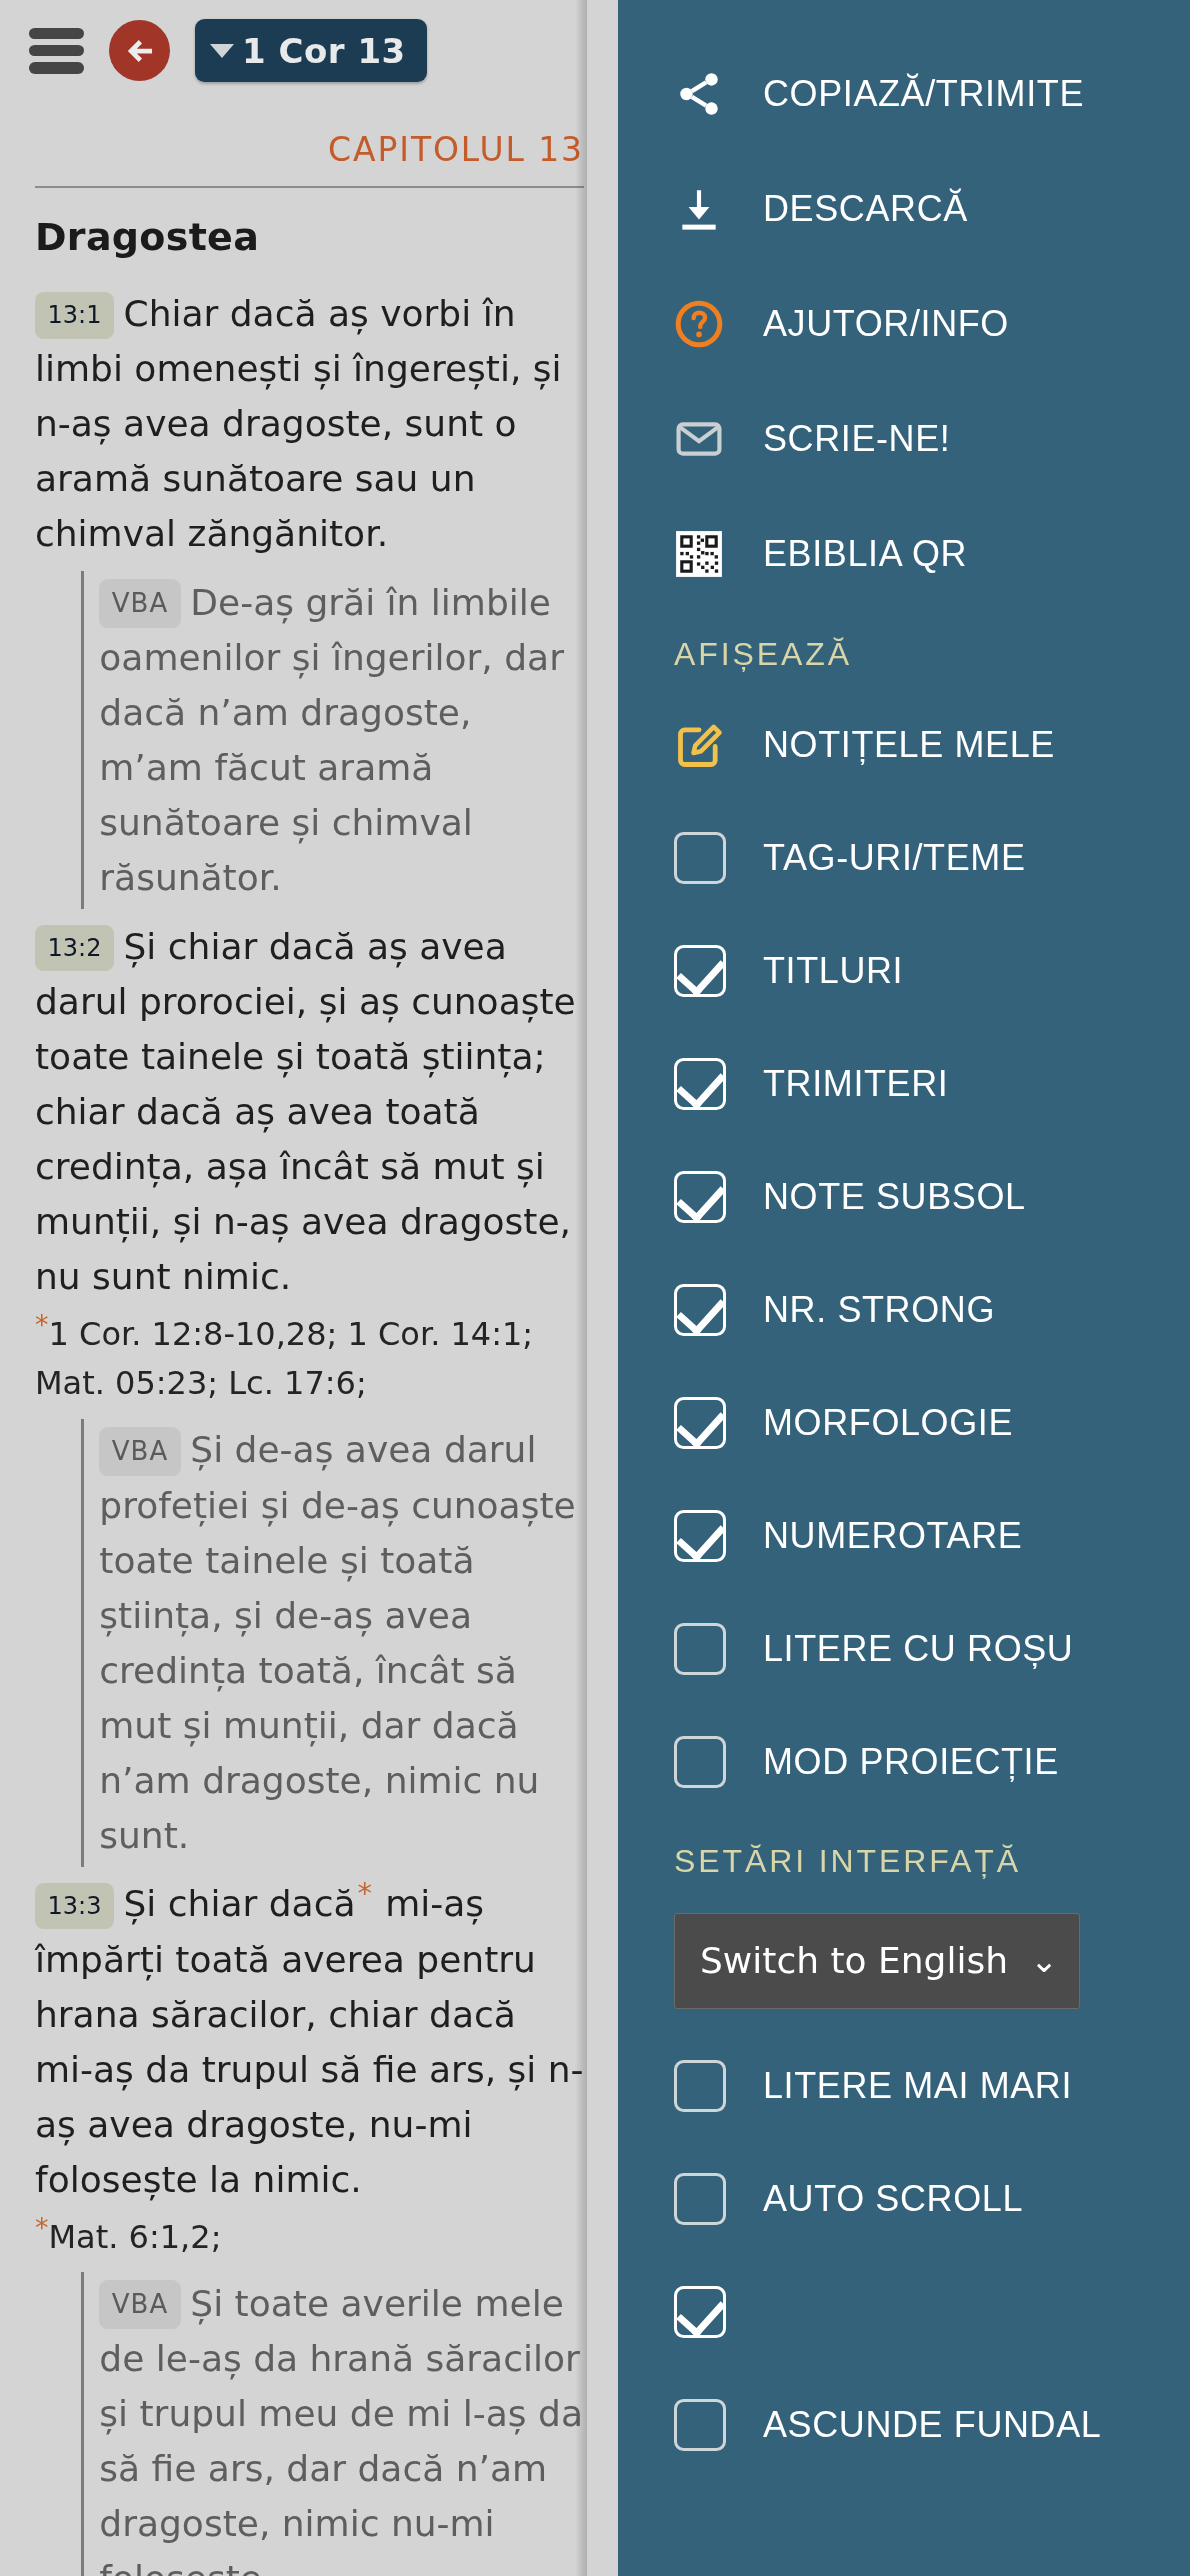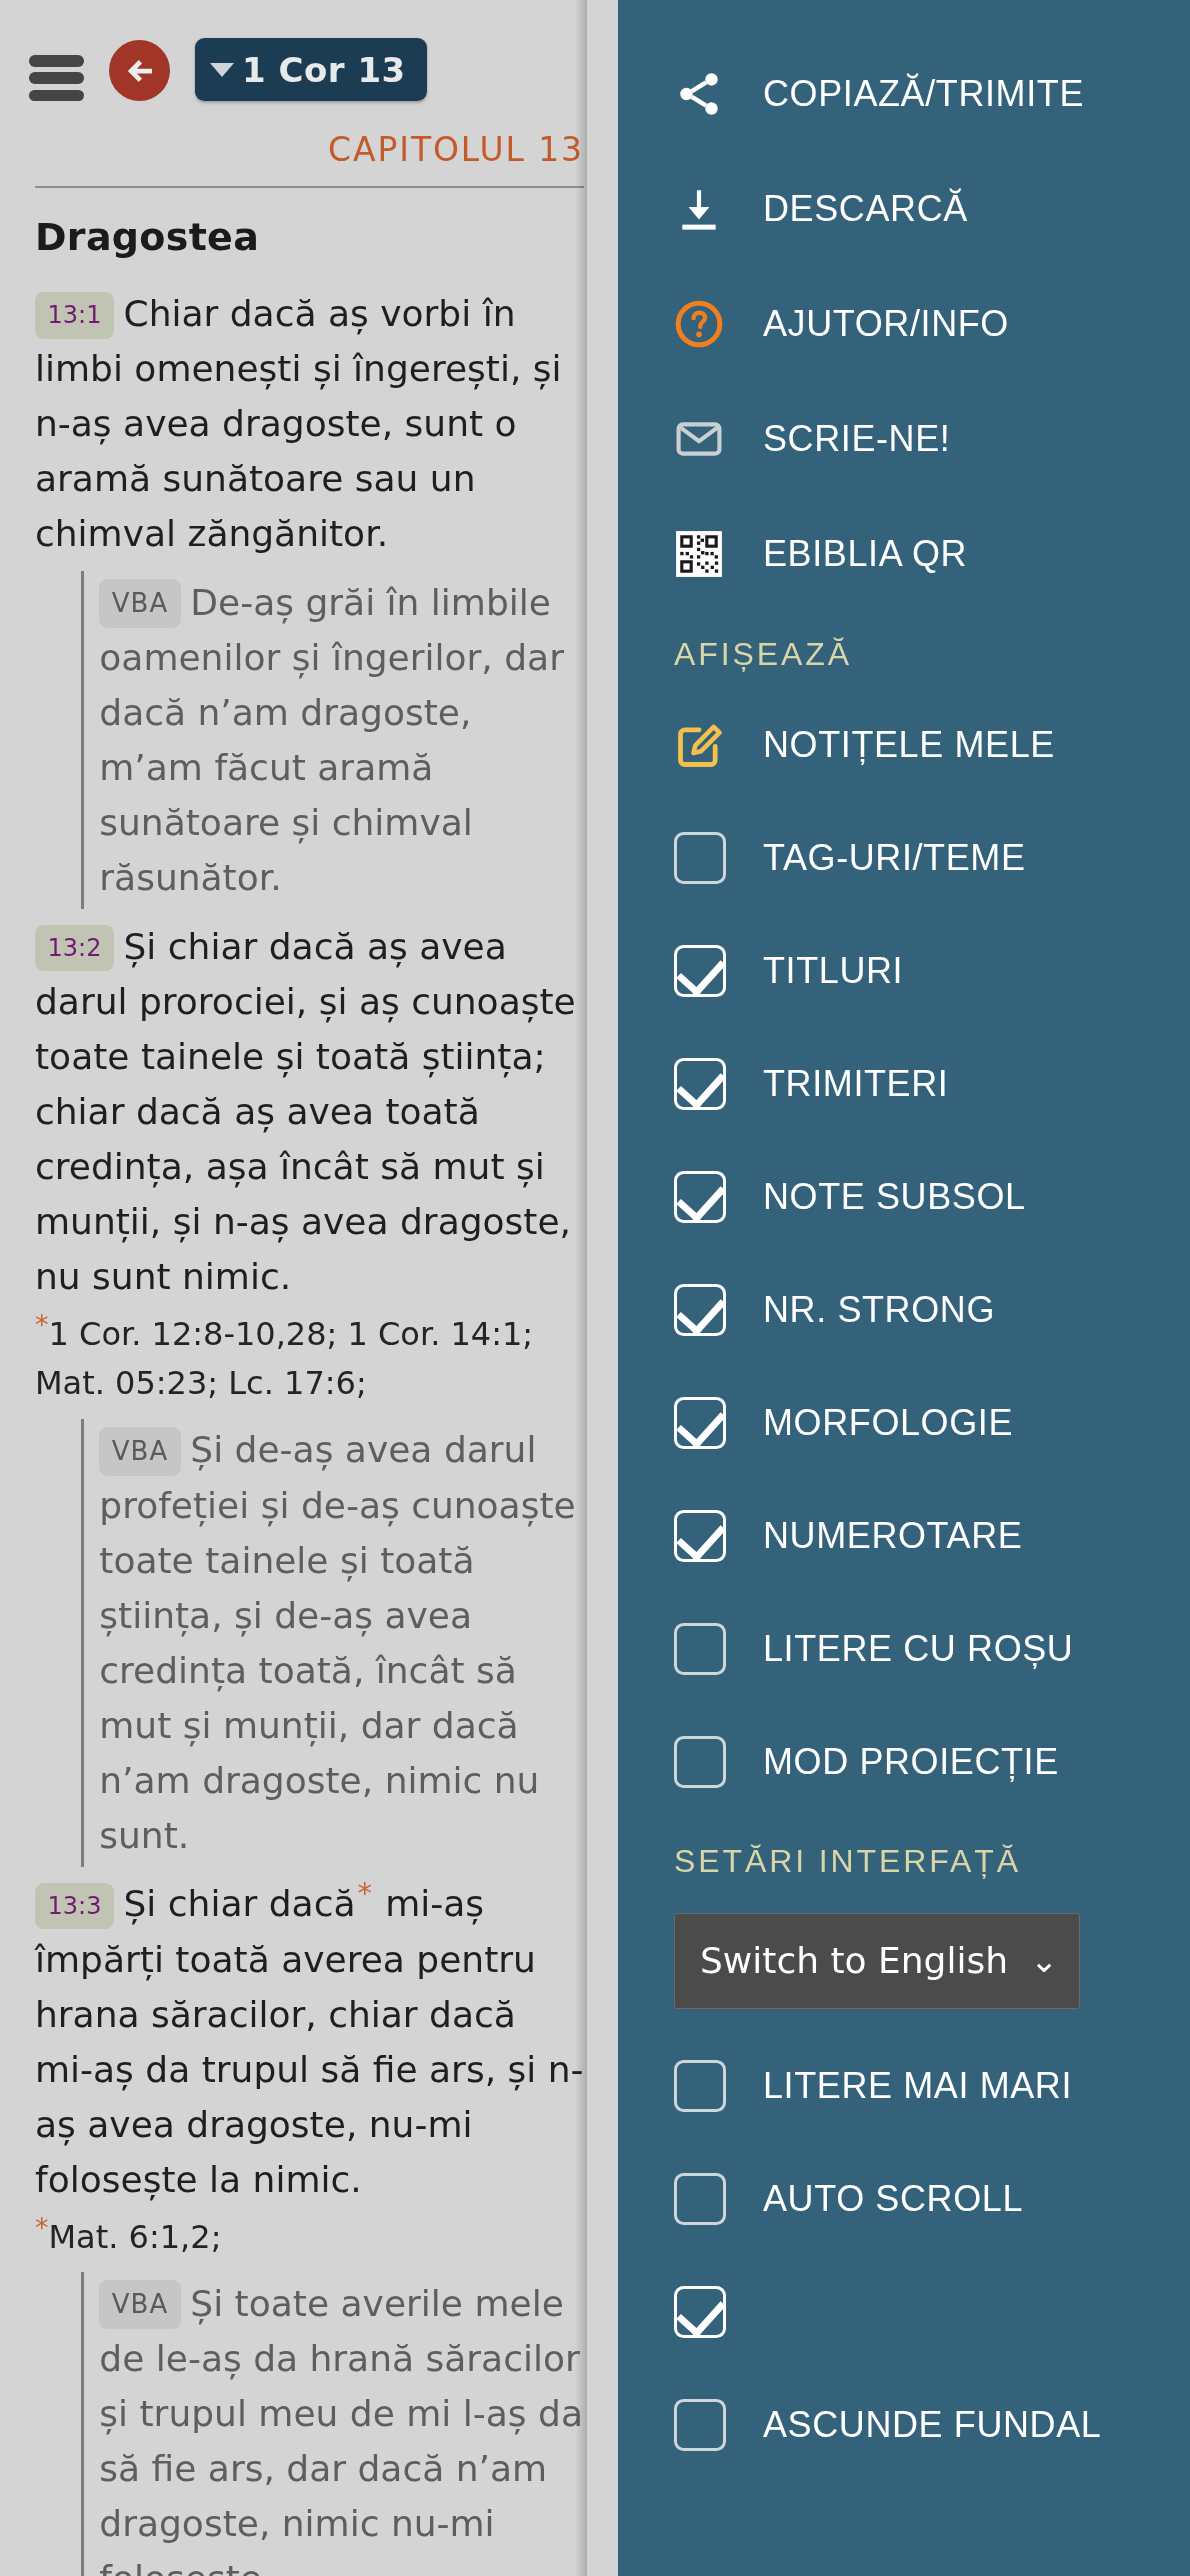--- a/index.html
+++ b/index.html
@@ -20,21 +20,21 @@
   }
 
   
   .header {
     position: absolute;
     top: 0; left: 0;
     width: 587px;
     height: 101px;
     background: #d4d4d4;
     display: flex;
-    align-items: flex-end;
+    align-items: center;
     padding-left: 29px;
     gap: 25px;
     z-index: 5;
   }
   .hamburger {
     width: 55px;
     height: 46px;
     display: flex;
     flex-direction: column;
     justify-content: space-between;
@@ -114,21 +114,21 @@
   .verse {
     font-size: 36px;
     line-height: 1.53;
     color: #1f1f1f;
     margin-bottom: 5.8px;
     word-break: keep-all;
   }
   .vnum {
     display: inline-block;
     background: #c2c4b3;
-    color: #701a75;
+    color: #0f172a;
     font-size: 24px;
     border-radius: 8.6px;
     padding: 4.8px 12.5px;
     margin-right: 9.6px;
     vertical-align: 2.9px;
   }
   .xref {
     display: inline-block;
     color: #c8642f;
     font-size: 29px;

